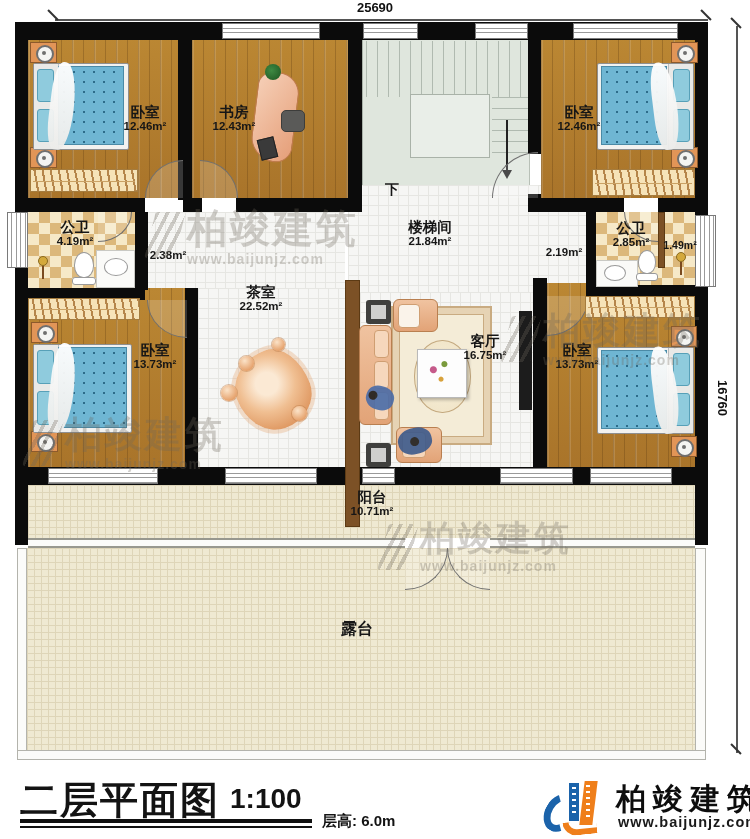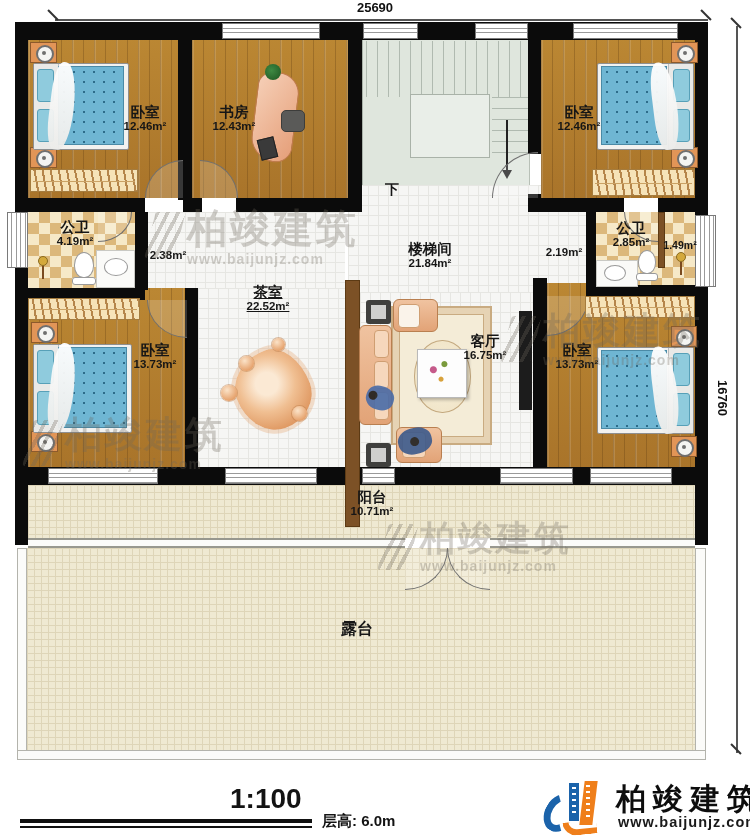--- a/index.html
+++ b/index.html
@@ -268,31 +268,31 @@
   </div>
   <div class="rlabel" style="left:539px;top:104px;width:80px;">
     <div class="nm">卧室</div>
       <div class="ar">12.46m²</div>
   </div>
   <div class="rlabel" style="left:40px;top:219px;width:70px;">
     <div class="nm">公卫</div>
       <div class="ar">4.19m²</div>
   </div>
   <div class="slabel" style="left:138px;top:249px;width:60px;">2.38m²</div>
-  <div class="rlabel" style="left:390px;top:241px;width:80px;">
+  <div class="rlabel" style="left:390px;top:219px;width:80px;">
     <div class="nm">楼梯间</div>
       <div class="ar">21.84m²</div>
   </div>
   <div class="slabel" style="left:534px;top:246px;width:60px;">2.19m²</div>
   <div class="rlabel" style="left:598px;top:220px;width:66px;">
     <div class="nm">公卫</div>
       <div class="ar">2.85m²</div>
   </div>
   <div class="slabel" style="left:654px;top:239px;width:52px;font-size:10.5px;">1.49m²</div>
-  <div class="rlabel" style="left:228px;top:284px;width:80px;text-decoration:underline;">
+  <div class="rlabel" style="left:221px;top:284px;width:80px;">
     <div class="nm">茶室</div>
       <div class="ar">22.52m²</div>
   </div>
   <div class="rlabel" style="left:445px;top:333px;width:80px;">
     <div class="nm">客厅</div>
       <div class="ar">16.75m²</div>
   </div>
   <div class="rlabel" style="left:115px;top:342px;width:80px;">
     <div class="nm">卧室</div>
       <div class="ar">13.73m²</div>
@@ -332,20 +332,21 @@
       </div>
   </div>
   <div class="wm" style="left:383px;top:520px;">
     <div class="wm-glyph"></div>
     <div>
         <div class="wm-text" style="font-size:35px;">柏竣建筑</div>
         <div class="wm-url">www.baijunjz.com</div>
       </div>
   </div>
 
+  <div class="p" style="left:20px;top:775px;font-size:38px;font-weight:bold;color:#131313;letter-spacing:2px;">二层平面图</div>
   <div class="p" style="left:230px;top:783px;font-size:28px;font-weight:bold;color:#131313;">1:100</div>
   <div class="p" style="left:20px;top:819px;width:292px;height:4px;background:#111;"></div>
   <div class="p" style="left:20px;top:826px;width:292px;height:2px;background:#111;"></div>
   <div class="p" style="left:322px;top:812px;font-size:15px;font-weight:bold;color:#131313;">
     <span>层高:</span> <span>6.0m</span>
   </div>
   <div class="p" style="left:545px;top:781px;width:68px;height:56px;">
     <div class="p" style="left:0;top:12px;width:30px;height:40px;border:7px solid #1b63aa;border-radius:50%;
          border-top-color:transparent;border-right-color:transparent;transform:rotate(30deg);box-sizing:border-box;"></div>
     <div class="p" style="left:24px;top:2px;width:10px;height:38px;background:#1b63aa;"></div>

